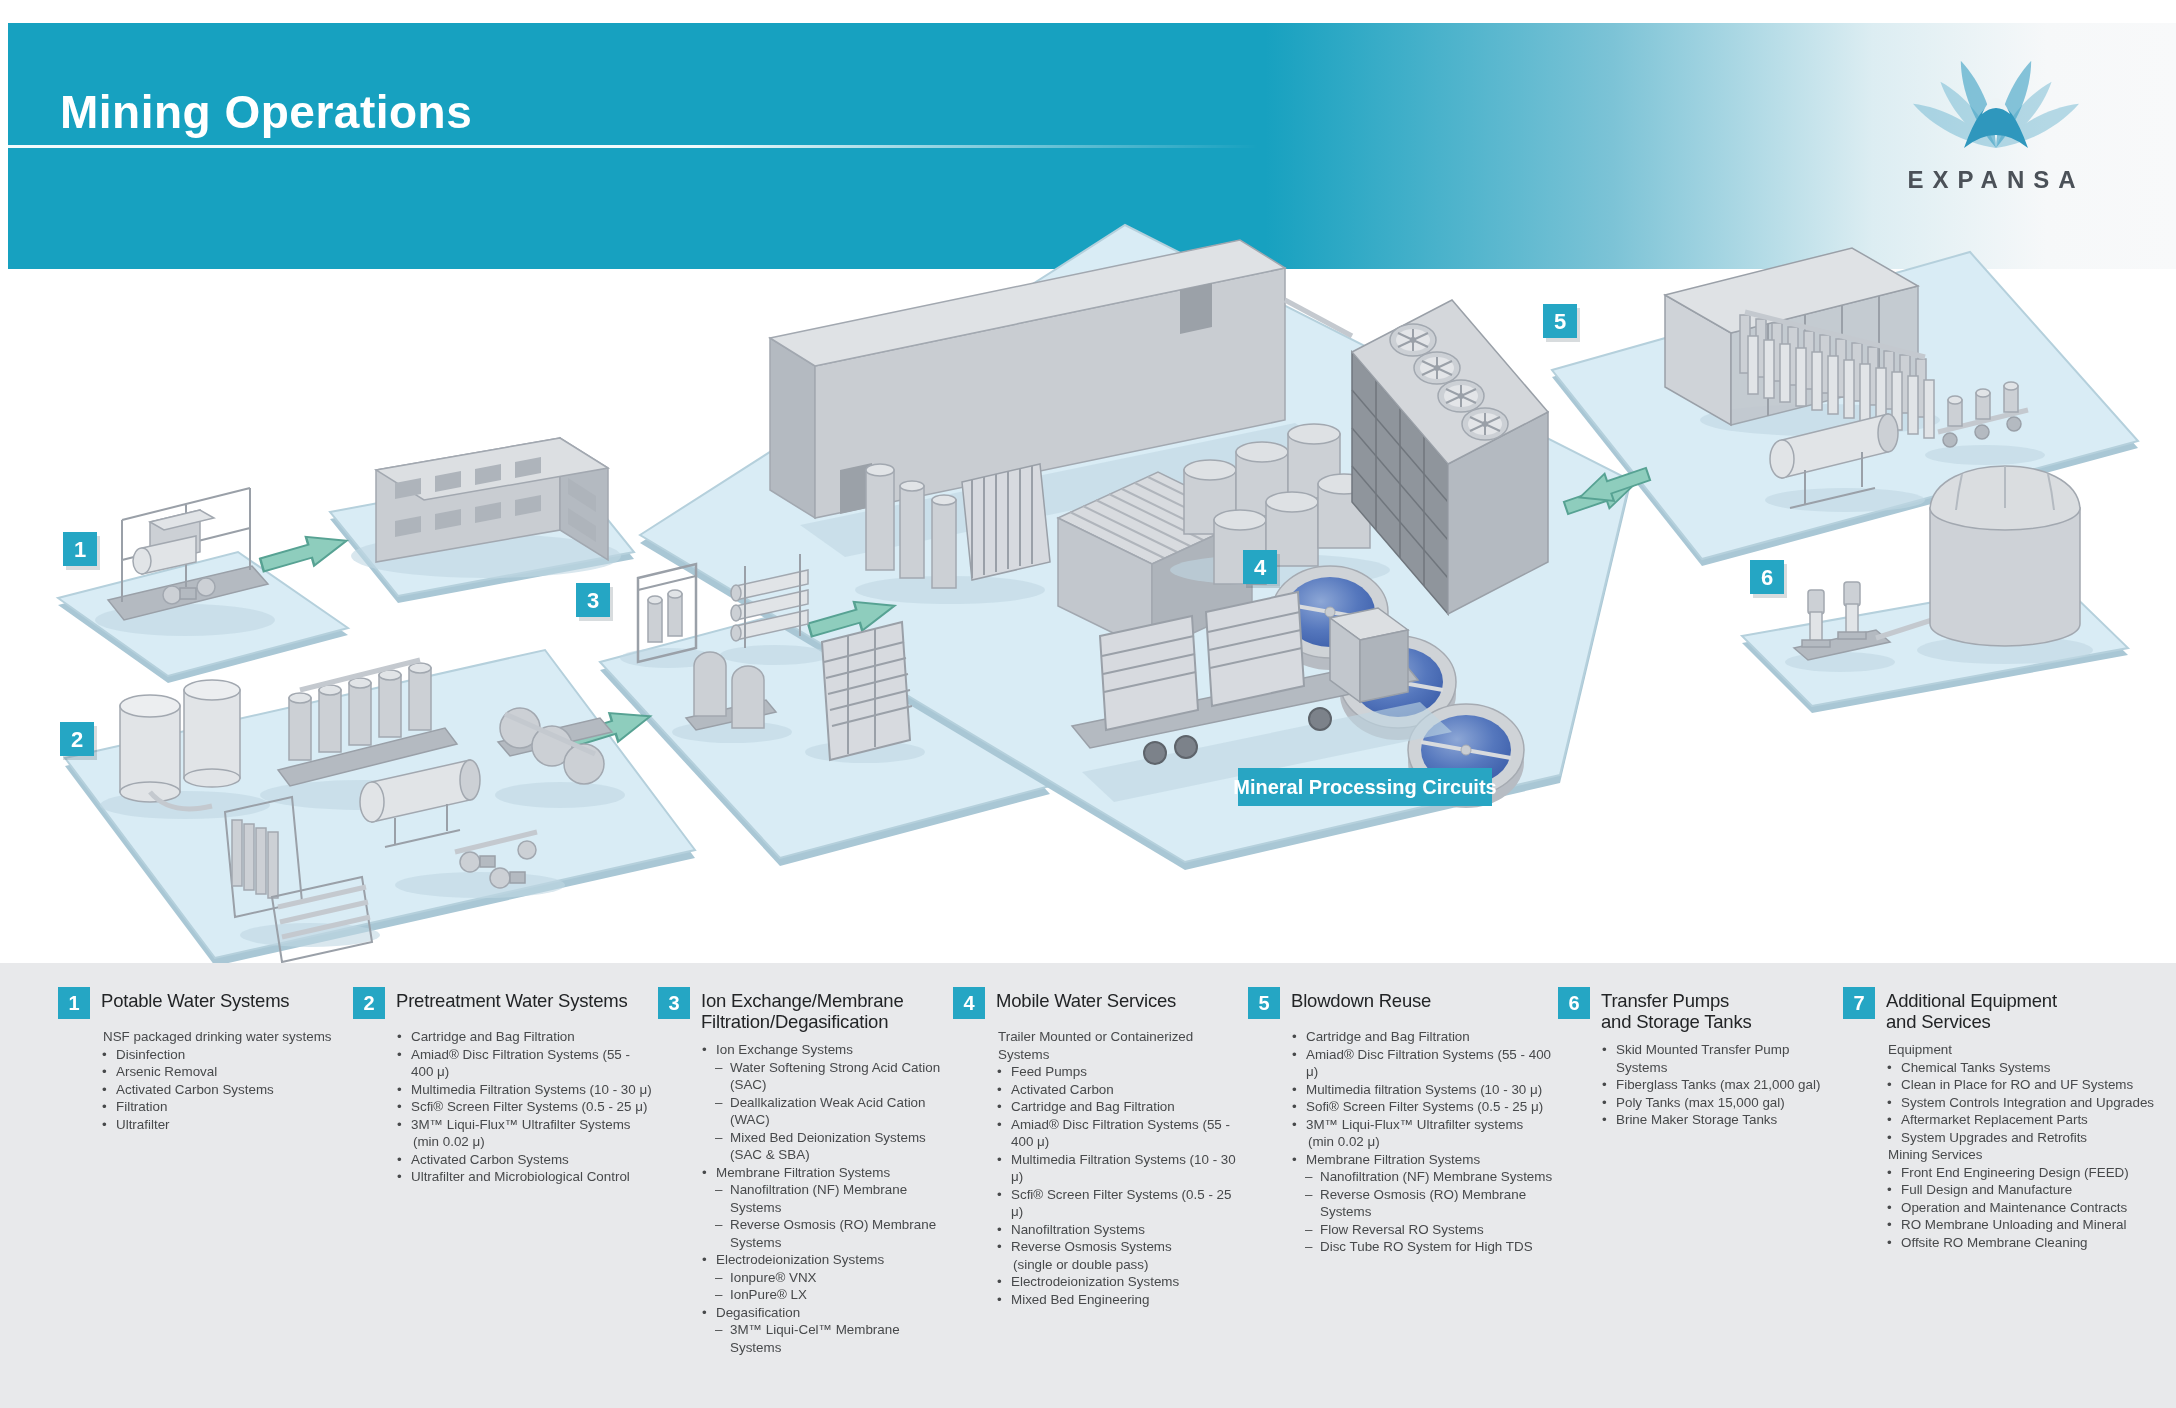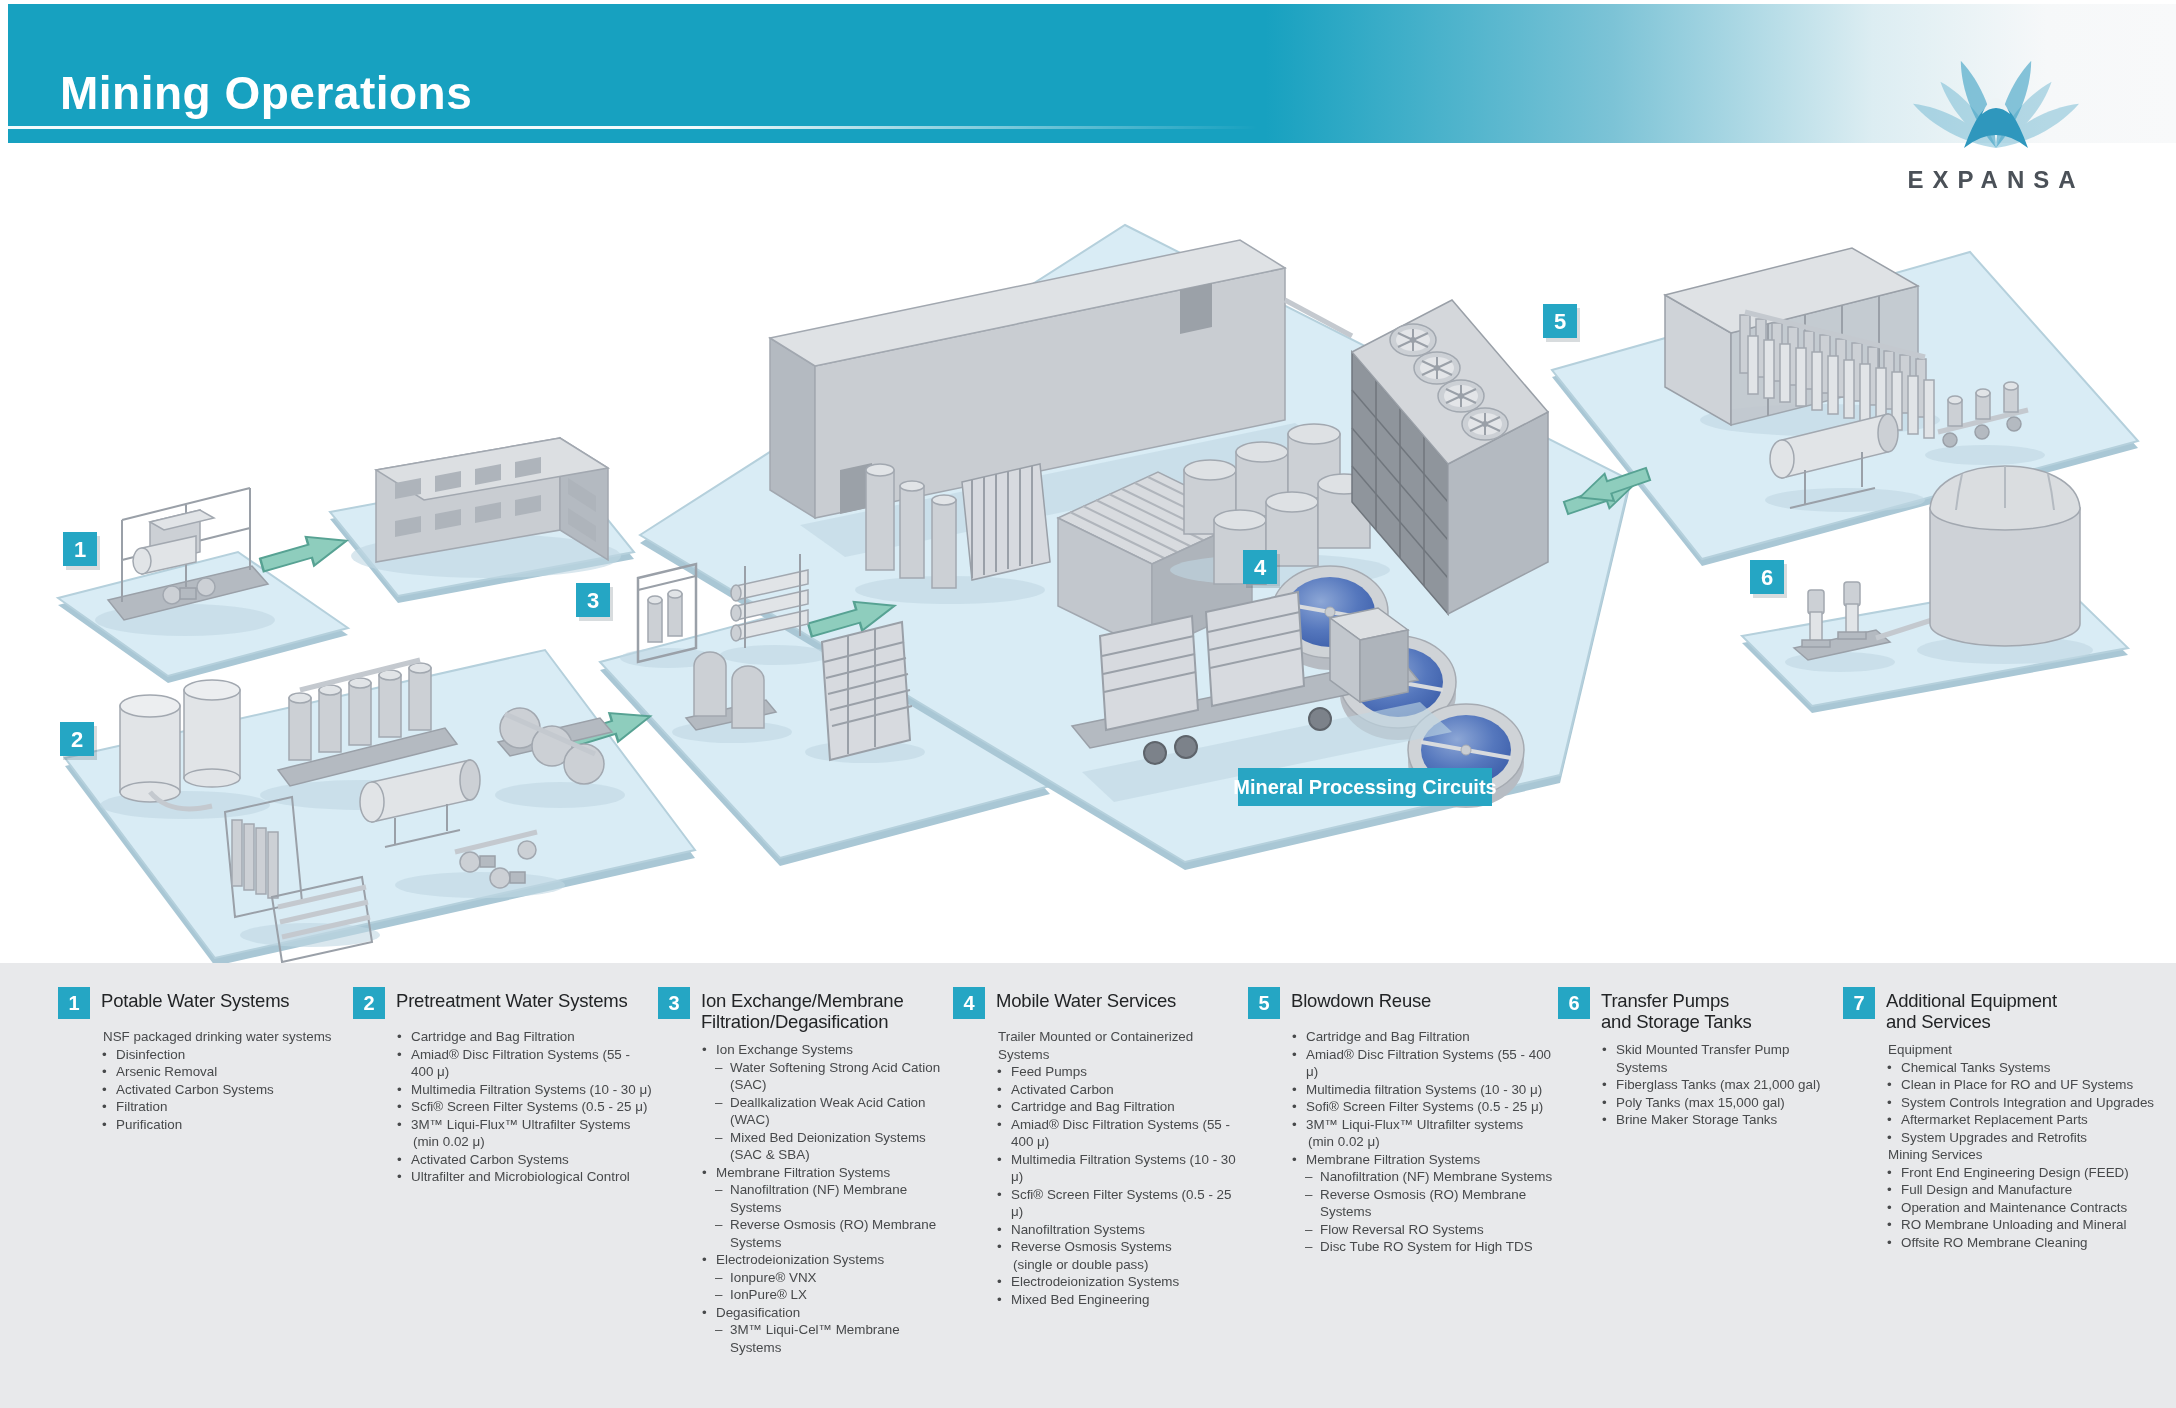--- a/index.html
+++ b/index.html
@@ -1,19 +1,19 @@
 <!DOCTYPE html>
 <html><head>
 <meta charset="utf-8">
 <style>
   html,body{margin:0;padding:0;background:#ffffff;}
   #page{position:relative;width:2176px;height:1408px;background:#ffffff;overflow:hidden;
         font-family:"Liberation Sans", sans-serif;}
   
-  #hdr{position:absolute;left:8px;top:4px;right:0;height:139px;
+  #hdr{position:absolute;left:8px;top:23px;right:0;height:246px;
        background:linear-gradient(90deg,#17a1c0 0%,#17a1c0 58%,#7cc3d6 74%,#dcedf2 86%,#f6f8f9 94%,#f8f9fa 100%);}
   #hdr-title{position:absolute;left:52px;top:62px;color:#ffffff;font-size:46px;font-weight:800;letter-spacing:0.5px;}
   #hdr-rule{position:absolute;left:0px;top:122px;width:1250px;height:3px;
             background:linear-gradient(90deg,rgba(255,255,255,.95) 0%,rgba(255,255,255,.95) 55%,rgba(255,255,255,0) 100%);}
   #hdr-sub{position:absolute;left:52px;top:132px;color:#ffffff;font-size:20.5px;font-weight:700;line-height:24px;}
   #logo{position:absolute;right:40px;top:20px;width:280px;height:180px;}
   
   #scene{position:absolute;left:0;top:198px;width:2176px;height:766px;}
   .plat{fill:#d9ecf5;stroke:#b5d0dc;stroke-width:2;}
   .plat-edge{fill:#a9c7d5;}
@@ -497,21 +497,21 @@
         <div class="lg-head">
           <div class="lg-badge">1</div>
           <div class="lg-title">Potable Water Systems</div>
         </div>
         <div class="lg-items">
           <div class="it lv0"><span>NSF packaged drinking water systems</span></div>
           <div class="it lv1"><span class="mk">•</span><span>Disinfection</span></div>
           <div class="it lv1"><span class="mk">•</span><span>Arsenic Removal</span></div>
           <div class="it lv1"><span class="mk">•</span><span>Activated Carbon Systems</span></div>
           <div class="it lv1"><span class="mk">•</span><span>Filtration</span></div>
-          <div class="it lv1"><span class="mk">•</span><span>Purification</span></div>
+          <div class="it lv1"><span class="mk">•</span><span>Ultrafilter</span></div>
         </div>
       </div>
     <div class="lg-col" style="left:353px;width:300px;">
         <div class="lg-head">
           <div class="lg-badge">2</div>
           <div class="lg-title">Pretreatment Water Systems</div>
         </div>
         <div class="lg-items">
           <div class="it lv1"><span class="mk">•</span><span>Cartridge and Bag Filtration</span></div>
           <div class="it lv1"><span class="mk">•</span><span>Amiad® Disc Filtration Systems (55 - 400 μ)</span></div>

